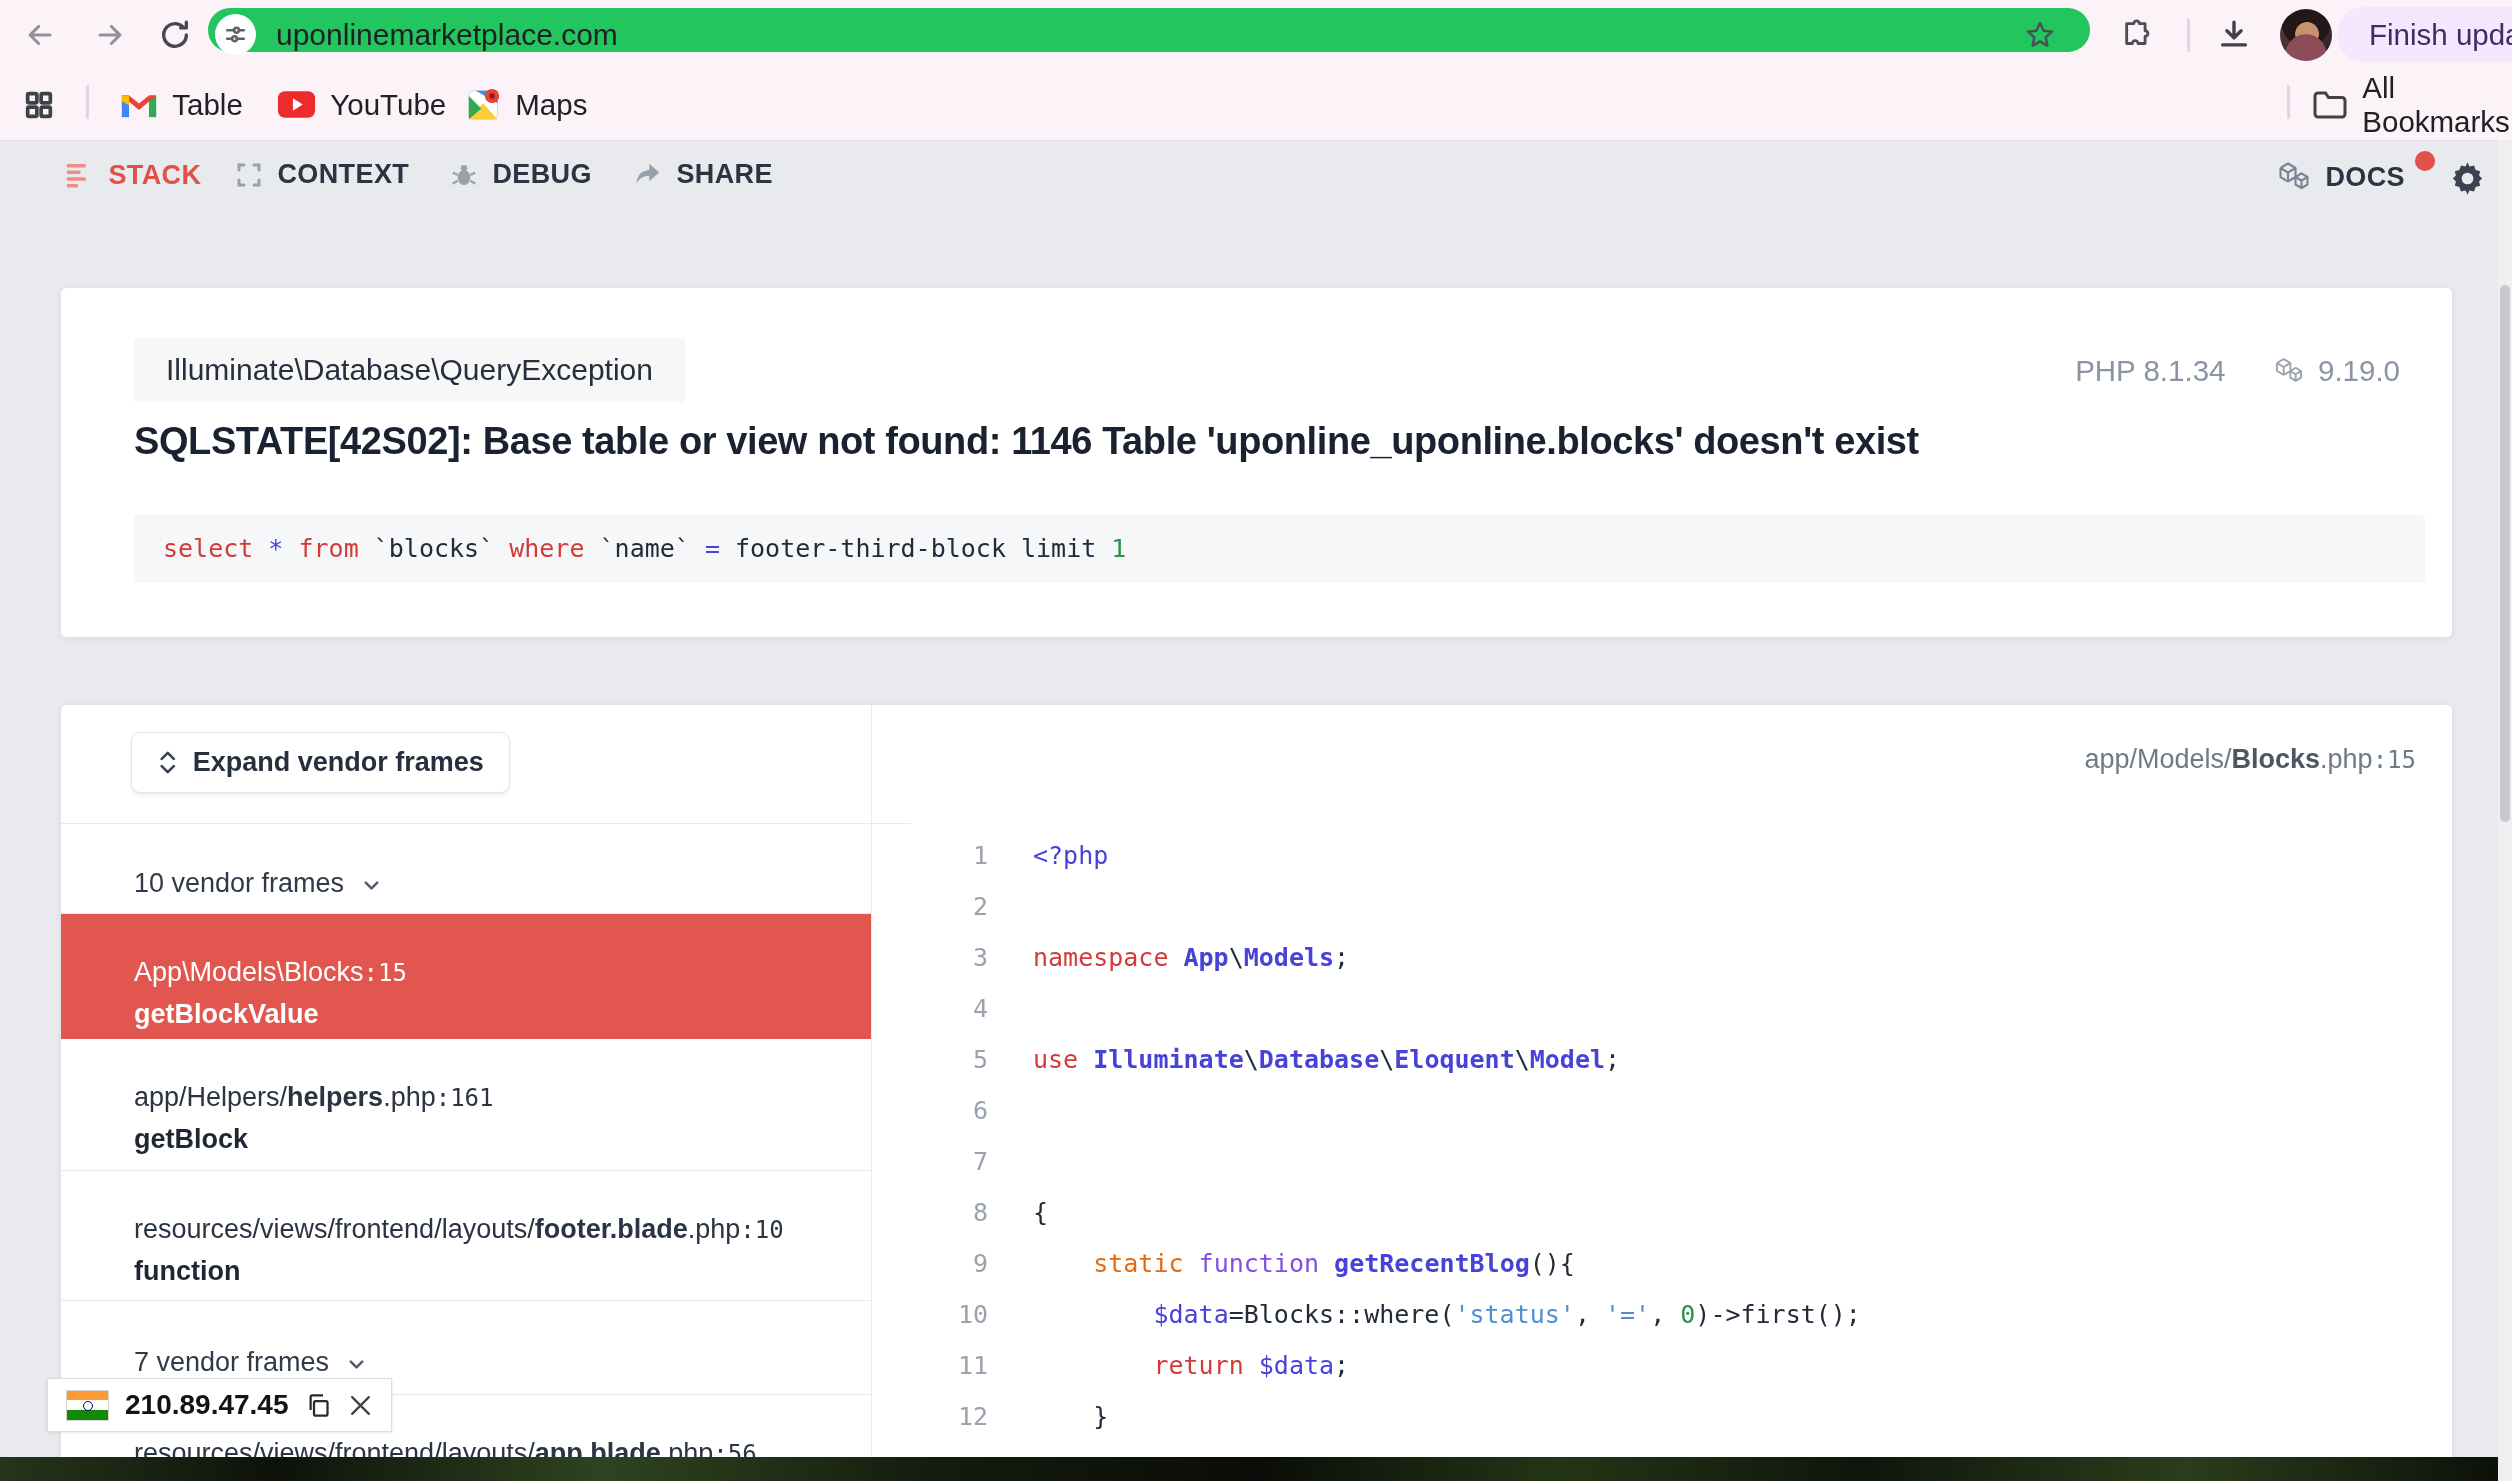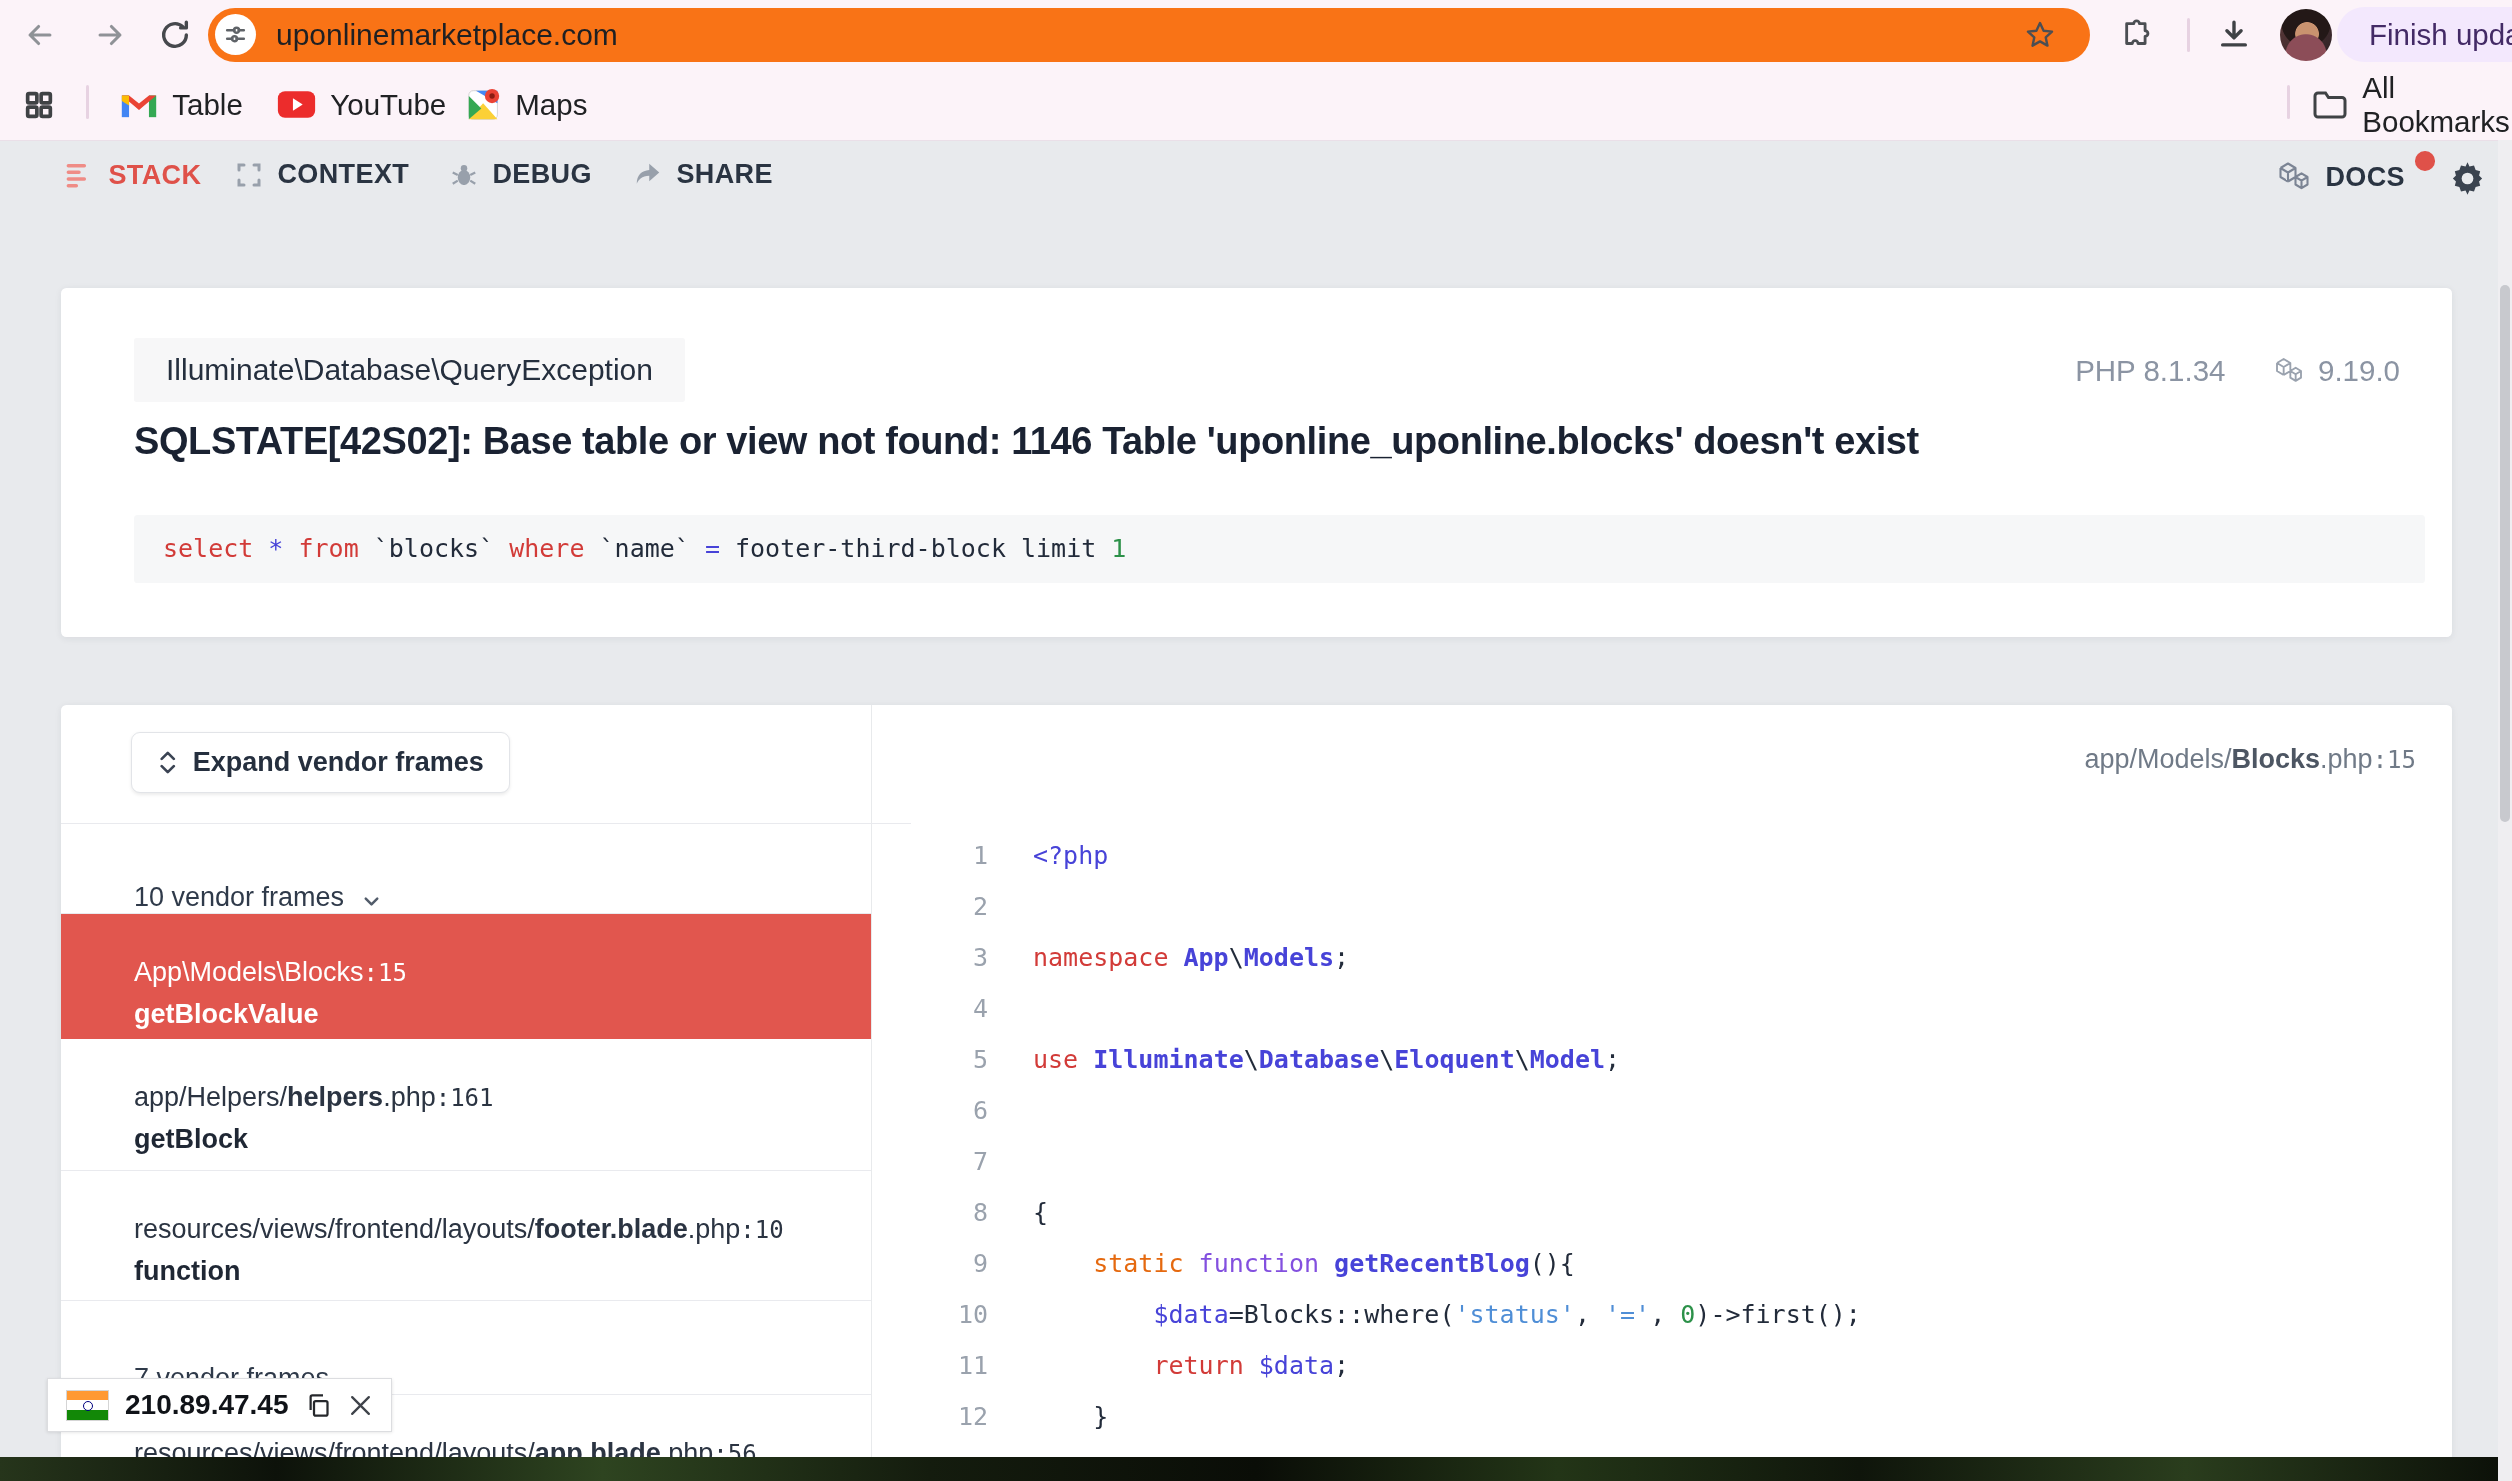--- a/index.html
+++ b/index.html
@@ -1,21 +1,21 @@
 <!DOCTYPE html>
 <html style="font-size:14.3px"><head>
 <meta charset="utf-8">
 <style>
   html,body{margin:0;padding:0;}
   .screen{position:relative;width:2512px;height:1482px;background:#e8eaed;overflow:hidden;
           font-family:"Liberation Sans", sans-serif;}
   
   .chrome{position:absolute;top:0;left:0;width:2512px;height:140px;background:#fcf3f9;border-bottom:0.9px solid #eadfe8;}
   .tb-icon{position:absolute;top:14.3px;width:41px;height:41px;display:flex;align-items:center;justify-content:center;}
-  .url-pill{position:absolute;left:208px;top:8px;width:1882px;height:54px;background:#f97316;border-radius:27px;}
+  .url-pill{position:absolute;left:208px;top:8px;width:1882px;height:44px;background:#22c55e;border-radius:27px;}
   .site-info{position:absolute;left:7.2px;top:6.3px;width:41px;height:41px;border-radius:50%;background:#fff;
              display:flex;align-items:center;justify-content:center;}
   .url-text{position:absolute;left:68px;top:0;height:54px;line-height:54px;font-size:30px;color:#1f2023;}
   .star{position:absolute;right:30px;top:6.3px;width:41px;height:41px;display:flex;align-items:center;justify-content:center;}
   .sep-v{position:absolute;top:18px;width:2.7px;height:34px;background:#e7d2e2;border-radius:1.8px;}
   .avatar{position:absolute;left:2280px;top:9px;width:52px;height:52px;border-radius:50%;
           background:
            radial-gradient(circle at 50% 88%, #8c4d58 0 38%, transparent 40%),
            radial-gradient(circle at 52% 48%, #c9926f 0 30%, transparent 32%),
            radial-gradient(circle at 50% 26%, #231817 0 52%, transparent 54%),
@@ -41,21 +41,21 @@
            font-family:"DejaVu Sans Mono",monospace;font-size:25px;line-height:68px;padding-left:29px;}
   
   .card2{left:61px;top:705px;width:2391px;height:752px;border-radius:5.4px 5.4px 0 0;overflow:hidden;}
   .panel-left{position:absolute;left:0;top:0;width:810px;height:752px;border-right:1.8px solid #e8eaec;}
   .expand-area{position:absolute;left:0;top:0;width:810px;height:118px;border-bottom:0.9px solid #e9eaee;padding-left:40px;}
   .expand-btn{position:absolute;left:70px;top:27px;height:59px;display:flex;align-items:center;gap:14.3px;padding:0 25px;
               background:#fff;border:0.9px solid #e2e4e8;border-radius:9px;box-shadow:0 1.8px 3.6px rgba(0,0,0,.08);
               font-size:27px;font-weight:600;color:#252f3e;}
   .frame-list{position:absolute;left:0;top:118px;width:810px;}
   .collapse-row{position:relative;box-sizing:border-box;border-bottom:0.9px solid #e9eaee;padding:30px 0 0 73px;
-                font-size:27px;color:#2f3a4a;display:flex;gap:16px;align-items:flex-end;}
+                font-size:27px;color:#2f3a4a;display:flex;gap:16px;align-items:center;}
   .frame-row{position:relative;box-sizing:border-box;border-bottom:0.9px solid #e9eaee;padding:41px 0 0 73px;}
   .frame-row.active{background:#e1564e;border-bottom:none;}
   .frame-path{font-size:27px;color:#2b3442;line-height:34px;}
   .frame-path b{font-weight:700;}
   .frame-row.active .frame-path,.frame-row.active .frame-method{color:#fff;}
   .ln-no{font-family:"DejaVu Sans Mono",monospace;font-size:24px;}
   .frame-method{font-size:27px;font-weight:700;color:#1f2734;line-height:34px;margin-top:7.2px;}
   
   .panel-right{position:absolute;left:811px;top:0;right:0;height:752px;}
   .file-head{position:absolute;top:39px;right:36px;font-size:27px;color:#707a87;}

